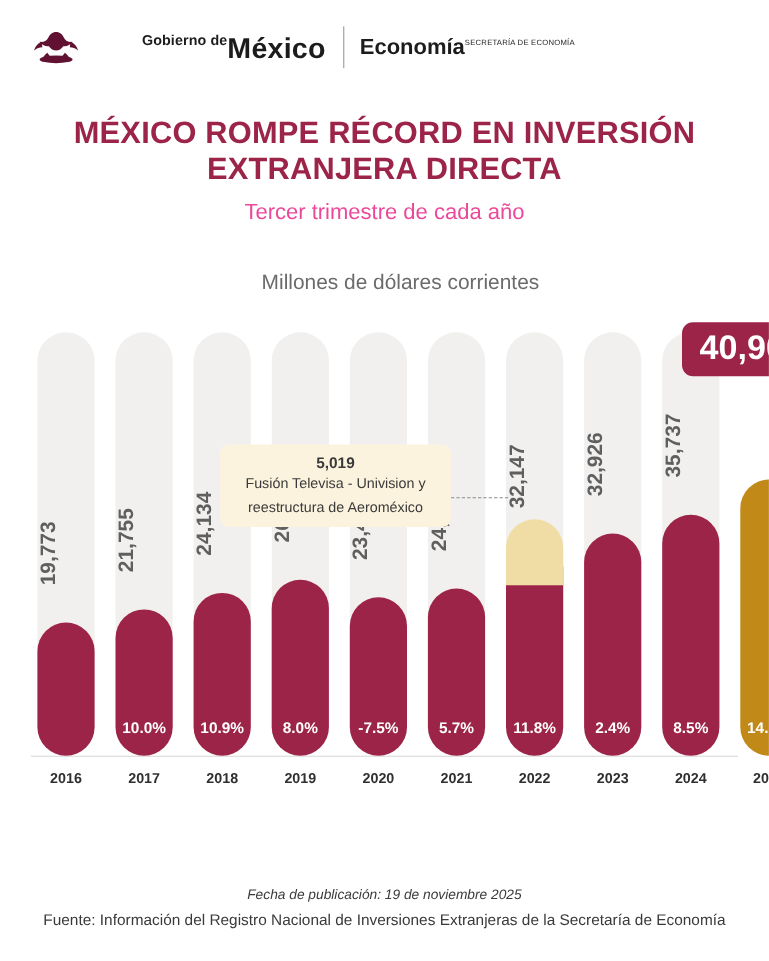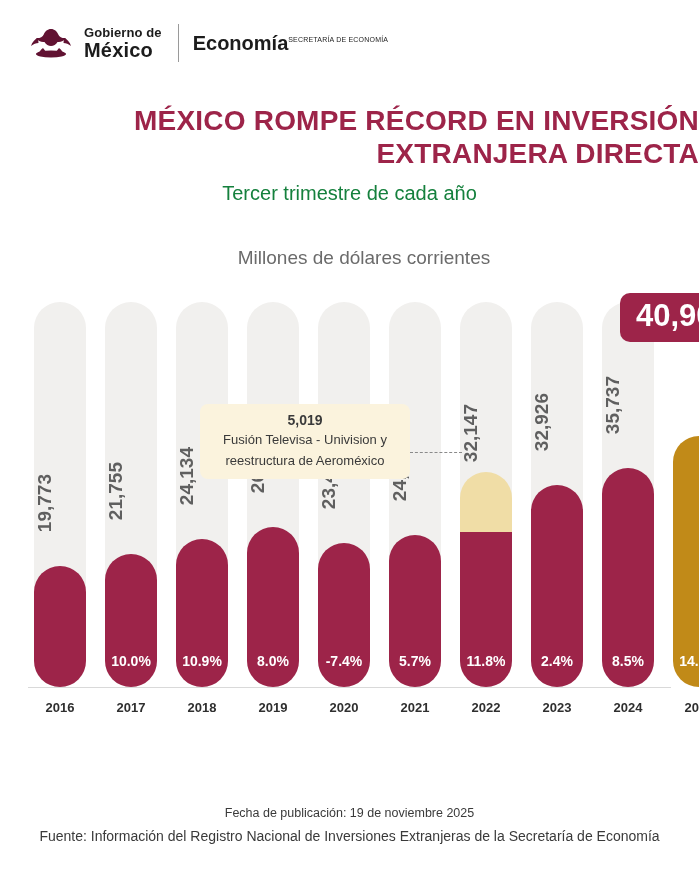--- a/index.html
+++ b/index.html
@@ -25,32 +25,33 @@
     box-sizing: border-box;
   }
   .eagle {
     width: 46px;
     height: 40px;
     margin-right: 10px;
     flex: none;
   }
   .gob-block {
     display: flex;
-    flex-direction: column;
+    flex-direction: row;
     justify-content: center;
     line-height: 1;
+    margin-left: 45px;
   }
   .gob-top {
     font-size: 13px;
     font-weight: bold;
     color: #1c1c1c;
     letter-spacing: .1px;
   }
   .gob-bottom {
-    font-size: 20px;
+    font-size: 26px;
     font-weight: bold;
     color: #1c1c1c;
     letter-spacing: .2px;
     margin-top: 1px;
   }
   .divider-v {
     width: 1px;
     height: 38px;
     background: #9a9a9a;
     margin: 0 14px 0 16px;
@@ -77,26 +78,25 @@
   .title-wrap {
     text-align: center;
     margin-top: 42px;
   }
   .title {
     color: #9d2449;
     font-weight: bold;
     font-size: 28px;
     line-height: 1.18;
     letter-spacing: .2px;
-    text-align: right;
   }
   .subtitle {
     margin-top: 12px;
     font-size: 20px;
-    color: #15803d;
+    color: #ec4899;
   }
   .units {
     margin-top: 42px;
     text-align: center;
     font-size: 19px;
     color: #6b6b6b;
     padding-left: 29px;
   }
 
   
@@ -221,20 +221,21 @@
   .footer {
     position: absolute;
     left: 0;
     right: 0;
     bottom: 30px;
     text-align: center;
   }
   .footer .f1 {
     font-size: 12.5px;
     color: #3a3a3a;
+    font-style: italic;
   }
   .footer .f2 {
     font-size: 14px;
     color: #3a3a3a;
     margin-top: 8px;
   }
 </style>
 </head>
 <body>
 
@@ -302,21 +303,21 @@
     <div class="fill" style="height:160px;"></div>
     <div class="vlabel" style="bottom:194px;">26,056</div>
     <div class="pct">8.0%</div>
     <div class="xlabel">2019</div>
   </div>
 
   <div class="bar-col" style="left:290px;">
     <div class="track" style="height:385px;"></div>
     <div class="fill" style="height:144px;"></div>
     <div class="vlabel" style="bottom:178px;">23,482</div>
-    <div class="pct">-7.4%</div>
+    <div class="pct">-7.5%</div>
     <div class="xlabel">2020</div>
   </div>
 
   <div class="bar-col" style="left:361px;">
     <div class="track" style="height:385px;"></div>
     <div class="fill" style="height:152px;"></div>
     <div class="vlabel" style="bottom:186px;">24,832</div>
     <div class="pct">5.7%</div>
     <div class="xlabel">2021</div>
   </div>

